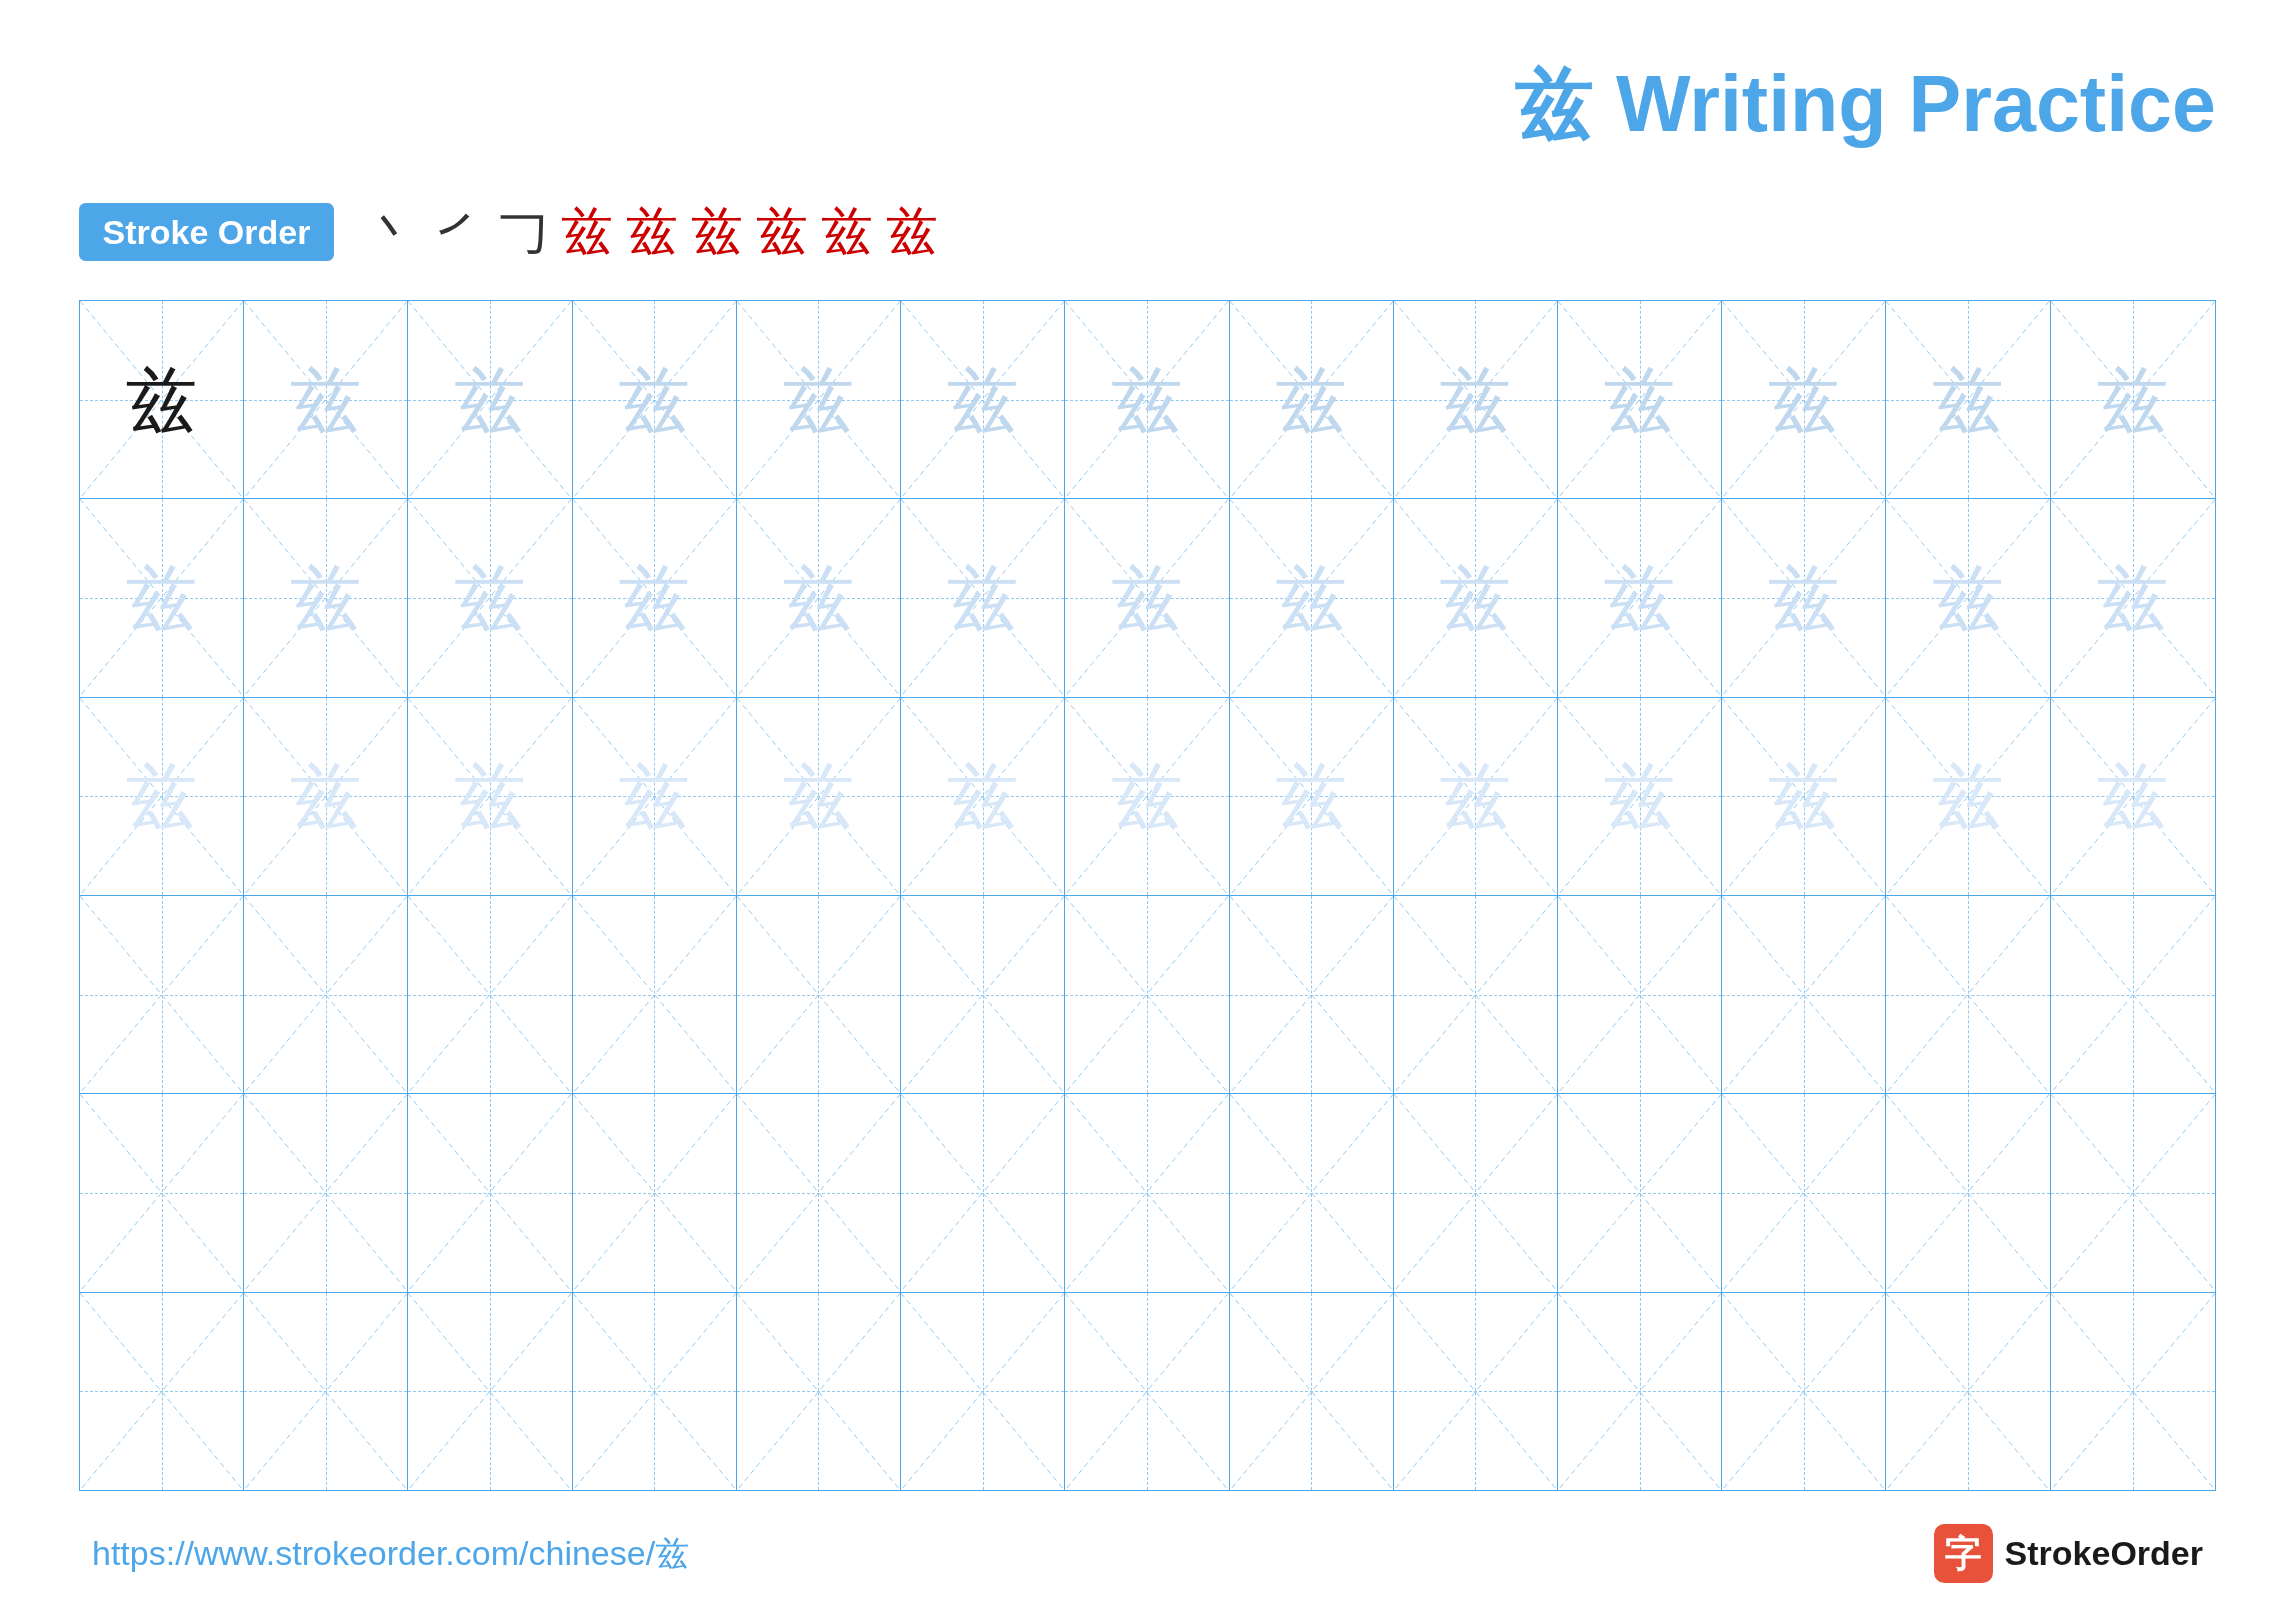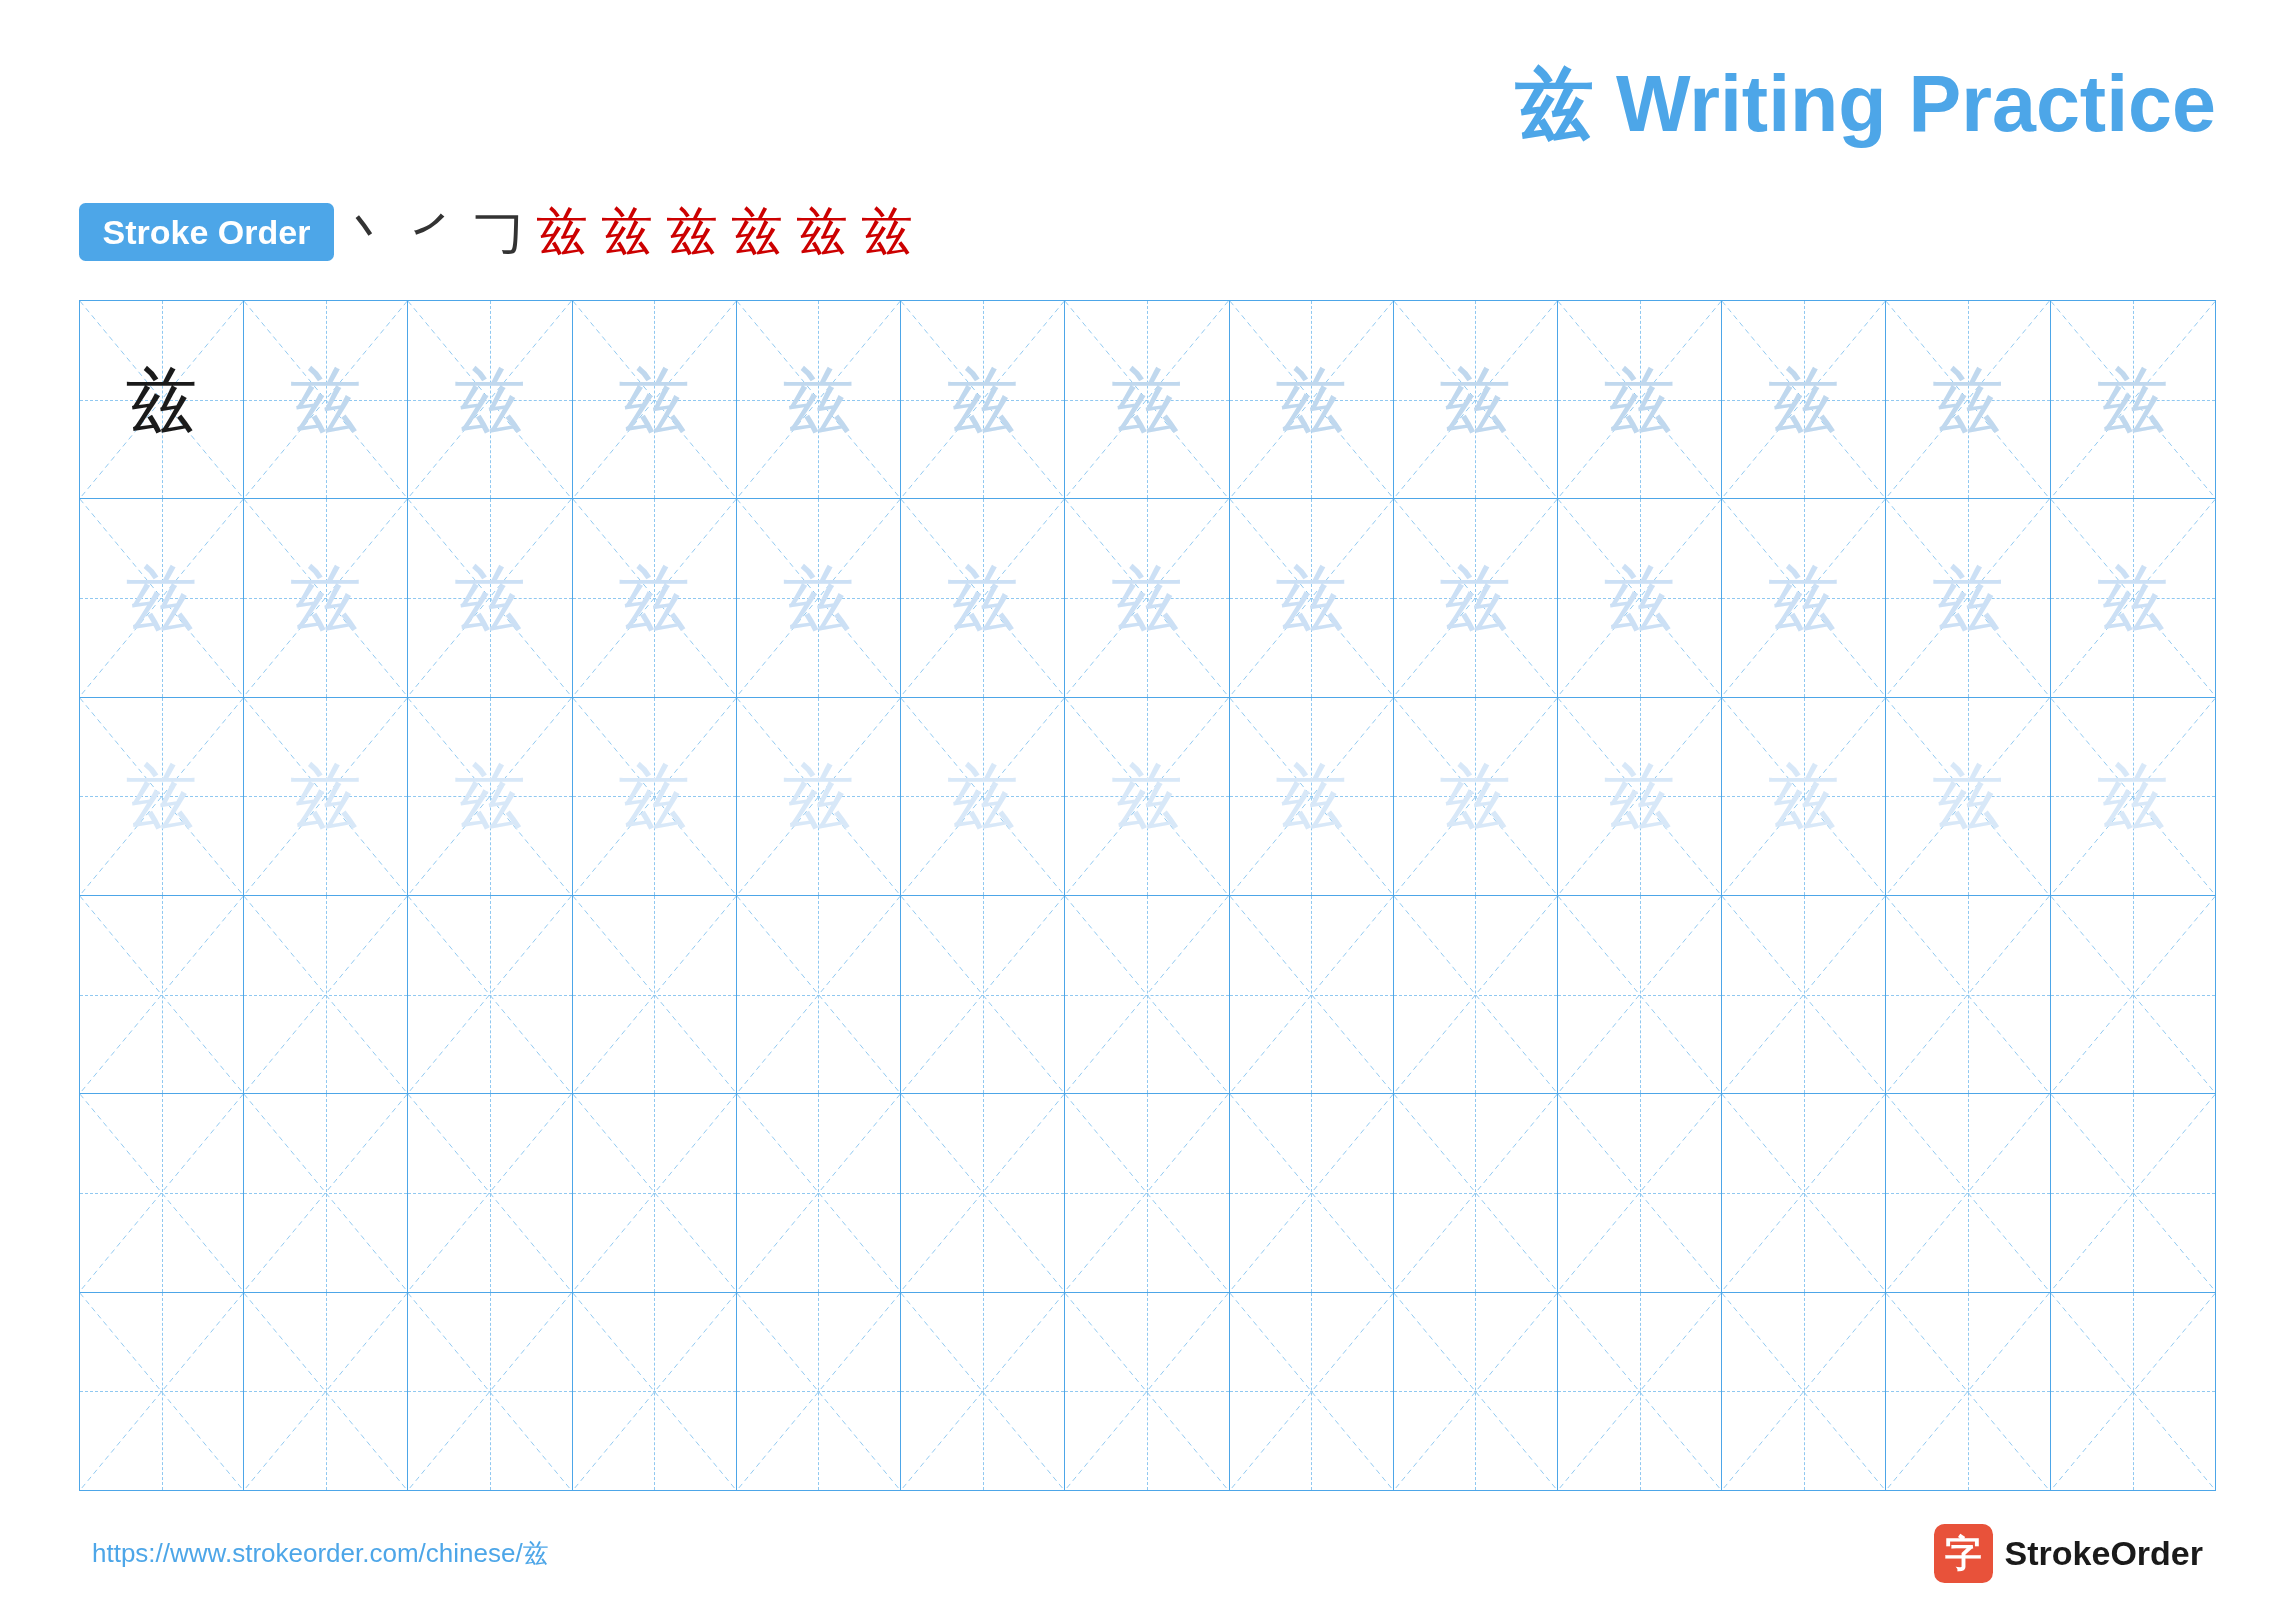--- a/index.html
+++ b/index.html
@@ -31,21 +31,21 @@
 
     .title .chinese-char {
       color: #4da6e8;
     }
 
     .stroke-order-row {
       display: flex;
       align-items: center;
       width: 100%;
       margin-bottom: 33px;
-      gap: 7px;
+      gap: 32px;
     }
 
     .stroke-order-badge {
       background: #4da6e8;
       color: white;
       font-size: 34px;
       padding: 9.2px 23.6px;
       border-radius: 6.5px;
       font-weight: bold;
       white-space: nowrap;
@@ -155,21 +155,21 @@
       width: 100%;
       display: flex;
       justify-content: space-between;
       align-items: center;
       margin-top: 33px;
       padding: 0 13px;
     }
 
     .footer-url {
       color: #4da6e8;
-      font-size: 26px;
+      font-size: 34px;
     }
 
     .footer-logo {
       display: flex;
       align-items: center;
       gap: 11.8px;
     }
 
     .footer-logo-icon {
       width: 59px;

